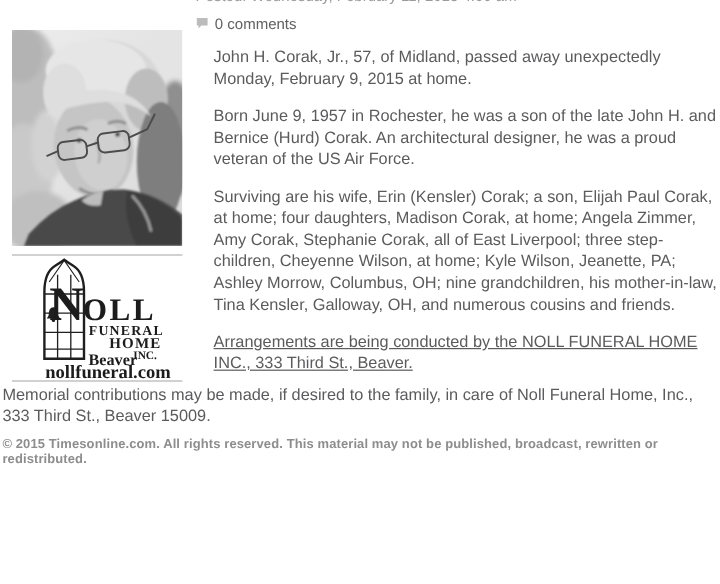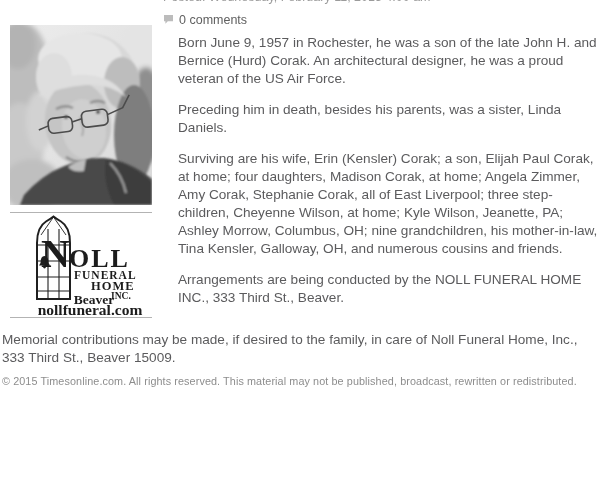--- a/index.html
+++ b/index.html
@@ -19,24 +19,24 @@
   .logo-box svg { display:block; }
 
   
   .comments-row { padding:7px 0 5px 0; font-size:12.5px; line-height:15px; font-weight:normal; color:#606060; }
   .comment-icon { display:inline-block; margin-left:-15px; margin-right:5px; vertical-align:-1px; }
 
   
   p.para { margin:0 0 13px 0; font-size:13.6px; line-height:18px; white-space:pre-line; }
   p.para.p-first { margin-top:5px; }
   p.para.first-indent { text-indent:176px; }
-  p.para.gap-top { margin-top:8px; margin-bottom:24px; }
+  p.para.gap-top { margin-top:8px; margin-bottom:8px;text-decoration:underline; }
   p.para.gap-top2 { margin-top:4px; margin-bottom:8px; }
 
-  .footer-note { font-size:10.8px; line-height:13px; font-weight:normal; color:#8d8d8d; letter-spacing:0.1px; }
+  .footer-note { font-size:10.8px; line-height:13px; font-weight:bold; color:#8d8d8d; letter-spacing:0.1px; }
 </style>
 </head>
 <body>
 
 <div class="page">
 
   <div class="posted-clip">
     <span class="posted-text">Posted: Wednesday, February 11, 2015 4:00 am</span>
   </div>
 
@@ -136,25 +136,25 @@
   </div>
 
   <div class="comments-row">
     <span class="comment-icon">
       <svg width="11" height="11" viewBox="0 0 11 11">
         <path d="M1,1 h9 v6.2 h-5.2 l-2.4,2.6 v-2.6 h-1.4 Z" fill="#bcbcbc"></path>
       </svg>
     </span><span>0 comments</span>
   </div>
 
+  <p class="para p-first">John H. Corak, Jr., 57, of Midland, passed away unexpectedly
+Monday, February 9, 2015 at home.</p>
   <p class="para">Born June 9, 1957 in Rochester, he was a son of the late John H. and
 Bernice (Hurd) Corak. An architectural designer, he was a proud
 veteran of the US Air Force.</p>
-  <p class="para">Preceding him in death, besides his parents, was a sister, Linda
-Daniels.</p>
   <p class="para">Surviving are his wife, Erin (Kensler) Corak; a son, Elijah Paul Corak,
 at home; four daughters, Madison Corak, at home; Angela Zimmer,
 Amy Corak, Stephanie Corak, all of East Liverpool; three step-
 children, Cheyenne Wilson, at home; Kyle Wilson, Jeanette, PA;
 Ashley Morrow, Columbus, OH; nine grandchildren, his mother-in-law,
 Tina Kensler, Galloway, OH, and numerous cousins and friends.</p>
   <p class="para gap-top">Arrangements are being conducted by the NOLL FUNERAL HOME INC., 333 Third St., Beaver.</p>
   <p class="para gap-top2">Memorial contributions may be made, if desired to the family, in care of Noll Funeral Home, Inc.,
 333 Third St., Beaver 15009.</p>
 

